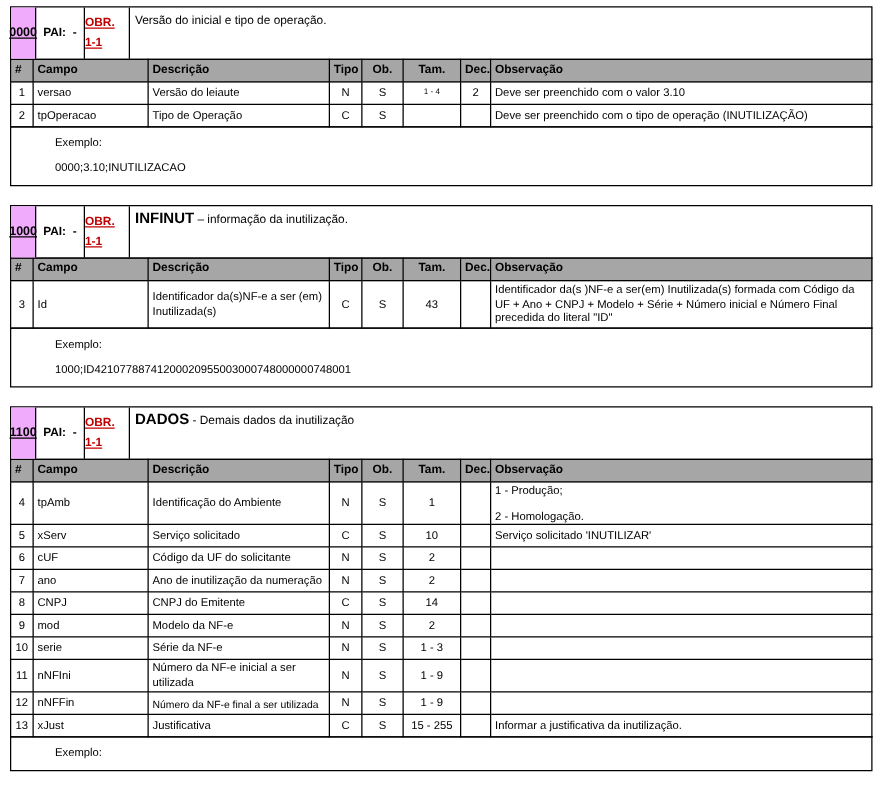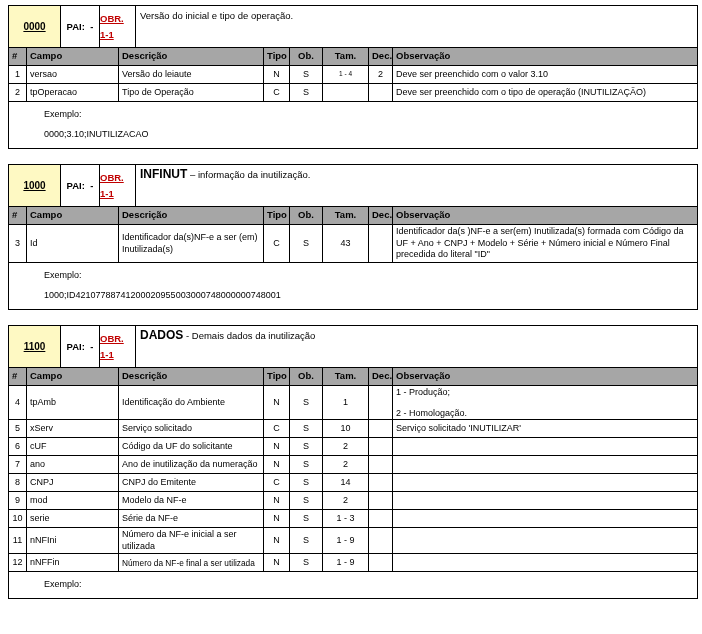--- a/index.html
+++ b/index.html
@@ -8,21 +8,21 @@
     width:702px; height:634px; background:#ffffff;
     font-family:"Liberation Sans", sans-serif;
     font-size:9px; color:#000;
   }
   .page { padding:5px 4px 0 8px; }
   .sec { width:690px; margin-bottom:15px; }
 
   
   .sec-head { display:flex; border:1px solid #000; height:43px; background:#fff; }
   .id-cell {
-    width:52px; background:#fef9c3; border-right:1px solid #000;
+    width:20px; background:#f0abfc; border-right:1px solid #000;
     display:flex; align-items:center; justify-content:center;
     font-weight:bold; font-size:10px;
   }
   .id-cell span { text-decoration:underline; }
   .pai-cell {
     width:39px; border-right:1px solid #000;
     display:flex; flex-direction:row; align-items:center; justify-content:space-evenly;
     font-weight:bold; font-size:9.5px; padding:2px 0;
   }
   .obr-cell {
@@ -298,20 +298,30 @@
       <tr>
         <td class="c">12</td>
         <td>nNFFin</td>
         <td class="fit">Número da NF-e final a ser utilizada</td>
         <td class="c">N</td>
         <td class="c">S</td>
         <td class="c">1 - 9</td>
         <td class="c"></td>
         <td></td>
       </tr>
+      <tr>
+        <td class="c">13</td>
+        <td>xJust</td>
+        <td>Justificativa</td>
+        <td class="c">C</td>
+        <td class="c">S</td>
+        <td class="c">15 - 255</td>
+        <td class="c"></td>
+        <td>Informar a justificativa da inutilização.</td>
+      </tr>
     </tbody>
       </table>
     <div class="example">
       <div class="ex-line">Exemplo:</div>
     </div>
   </div>
 
 </div>
 
 </body></html>

